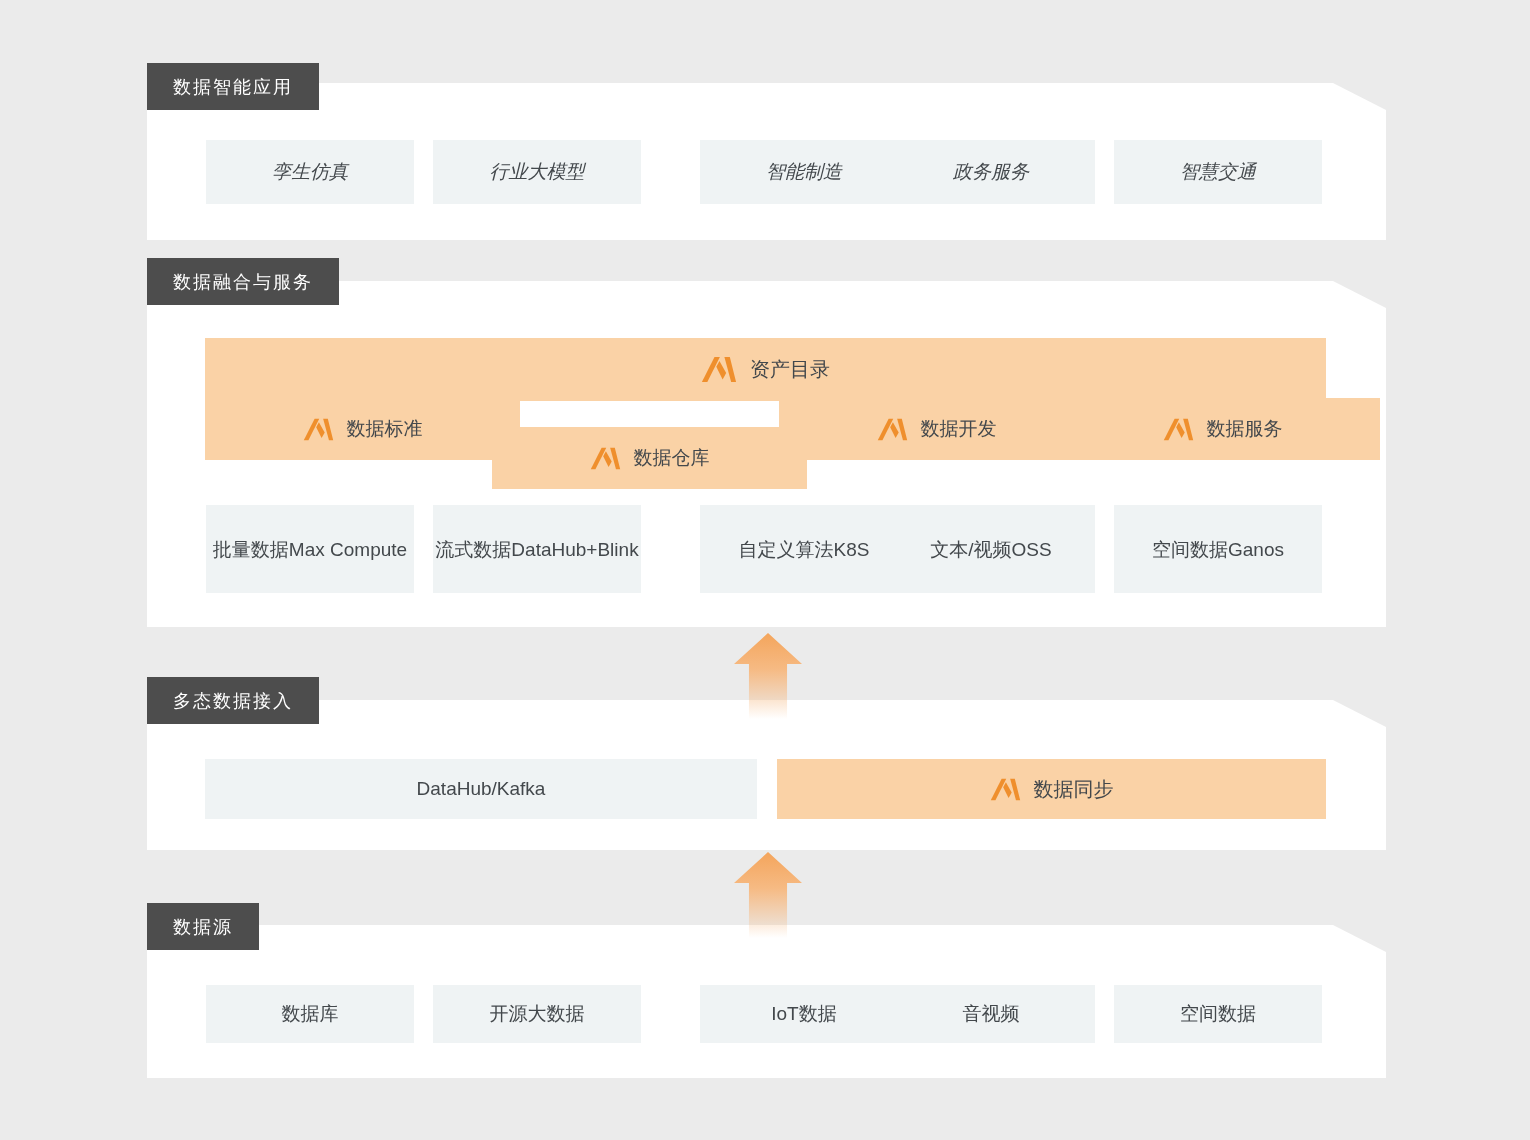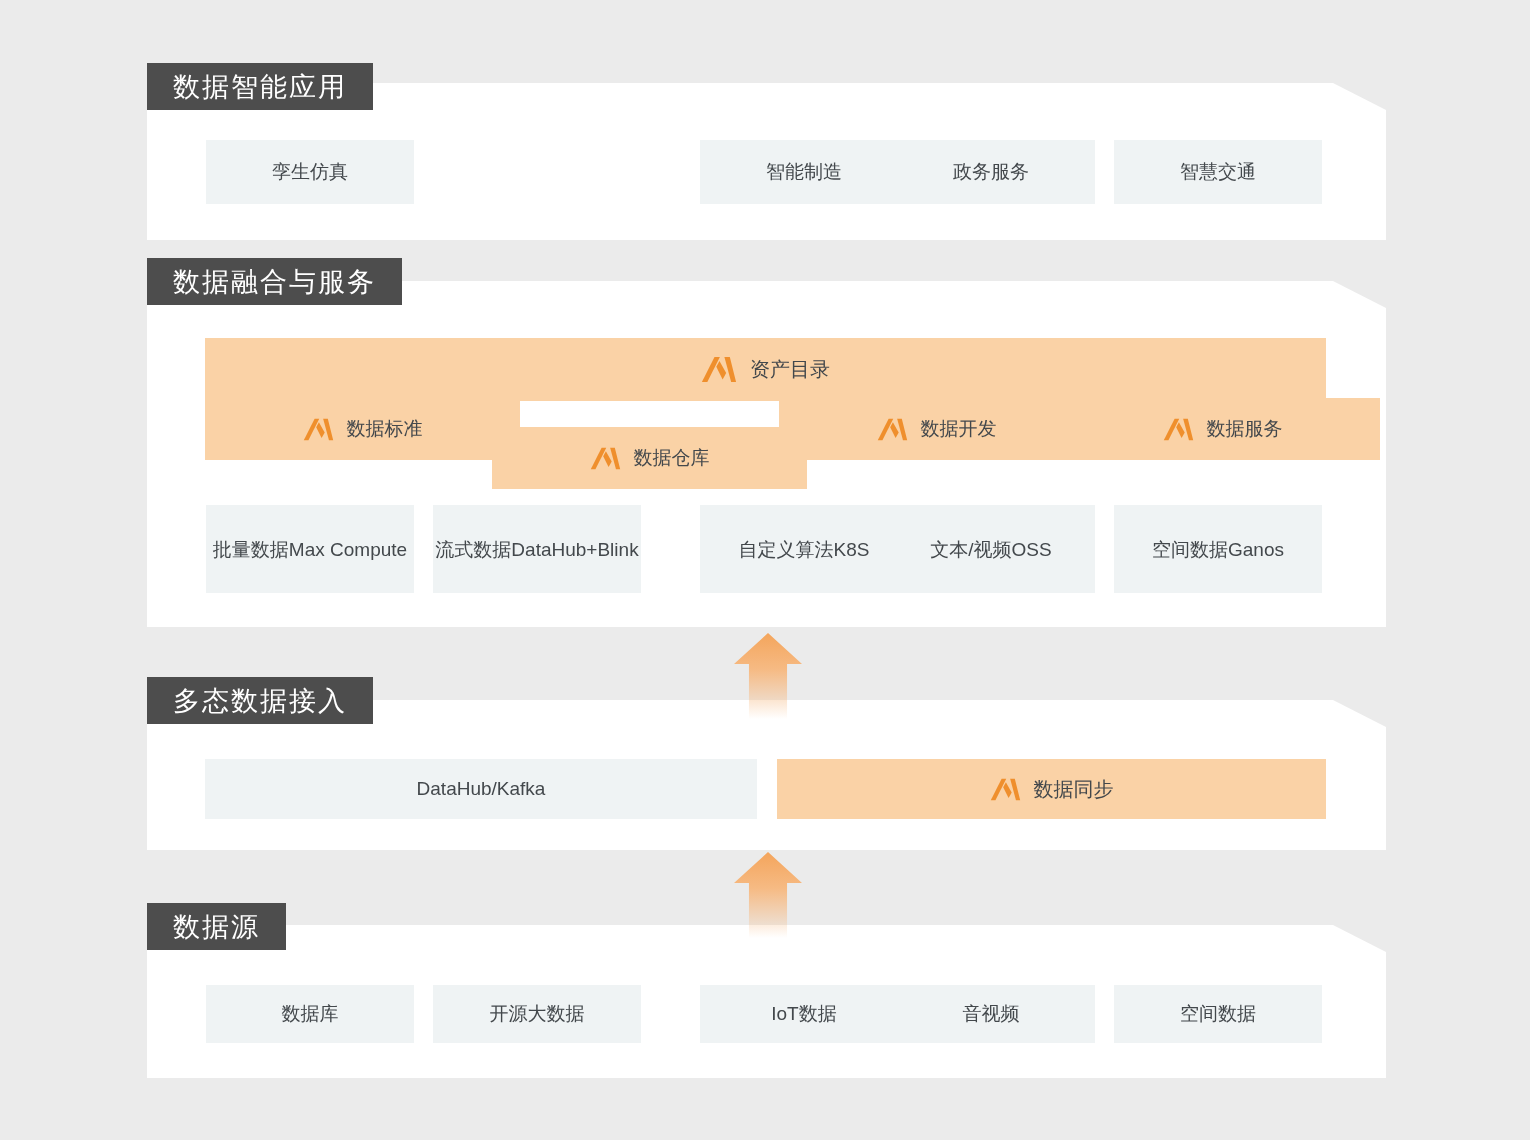--- a/index.html
+++ b/index.html
@@ -11,21 +11,21 @@
     color:#43484c;
   }
   .panel {
     position:absolute; left:147px; width:1239px; background:#ffffff;
     clip-path: polygon(0 0, calc(100% - 53px) 0, 100% 27px, 100% 100%, 0 100%);
   }
   .layer-label {
     position:absolute; left:147px; height:47px;
     background:#4d4d4d; color:#ffffff;
     display:inline-flex; align-items:center;
-    padding:0 26px; font-size:27px; letter-spacing:2px;
+    padding:0 26px; font-size:18px; letter-spacing:2px;
     z-index:3; white-space:nowrap;
   }
   .box {
     position:absolute; background:#eff3f4;
     display:flex; align-items:center; justify-content:center;
     font-size:19px; color:#43484c; text-align:center;
     z-index:2;
   }
   .box.orange { background:#fad2a6; }
   .box.two-line { flex-direction:row; line-height:29px; }
@@ -37,21 +37,21 @@
   }
   
   #panel-applications { top:83px;  height:157px; }
   
   #panel-fusion       { top:281px; height:346px; }
   
   #panel-access       { top:700px; height:150px; }
   
   #panel-sources      { top:925px; height:153px; }
 
-  .row1-box  { top:140px; height:64px; width:208px; }
+  .row1-box  { top:140px; height:64px; width:208px;font-style:italic; }
   .src-box   { top:985px; height:58px; width:208px; }
   .c1 { left:206px; } .c2 { left:433px; } .c3 { left:700px; } .c4 { left:887px; } .c5 { left:1114px; }
 
   #asset-banner { left:205px; top:338px; width:1121px; height:63px; font-size:20px;justify-content:center; }
   .fusion-orange { top:398px; height:62px; width:315px;align-items:center; }
   .o1 { left:205px; } .o2 { left:492px;margin-top:29px; } .o3 { left:779px; } .o4 { left:1065px; }
   .fusion-light { top:505px; height:88px; width:208px; }
 
   #datahub-box { left:205px; top:759px; width:552px; height:60px; }
   #sync-box    { left:777px; top:759px; width:549px; height:60px; font-size:20px; }
@@ -67,20 +67,23 @@
 </head>
 <body>
 
 <div class="stage">
 
   <div class="panel" id="panel-applications"></div>
   <div class="layer-label" id="label-applications">数据智能应用</div>
 
   <div class="box row1-box c1">
     <span>孪生仿真</span>
+  </div>
+  <div class="box row1-box c2">
+    <span>行业大模型</span>
   </div>
   <div class="box row1-box c3">
     <span>智能制造</span>
   </div>
   <div class="box row1-box c4">
     <span>政务服务</span>
   </div>
   <div class="box row1-box c5">
     <span>智慧交通</span>
   </div>

